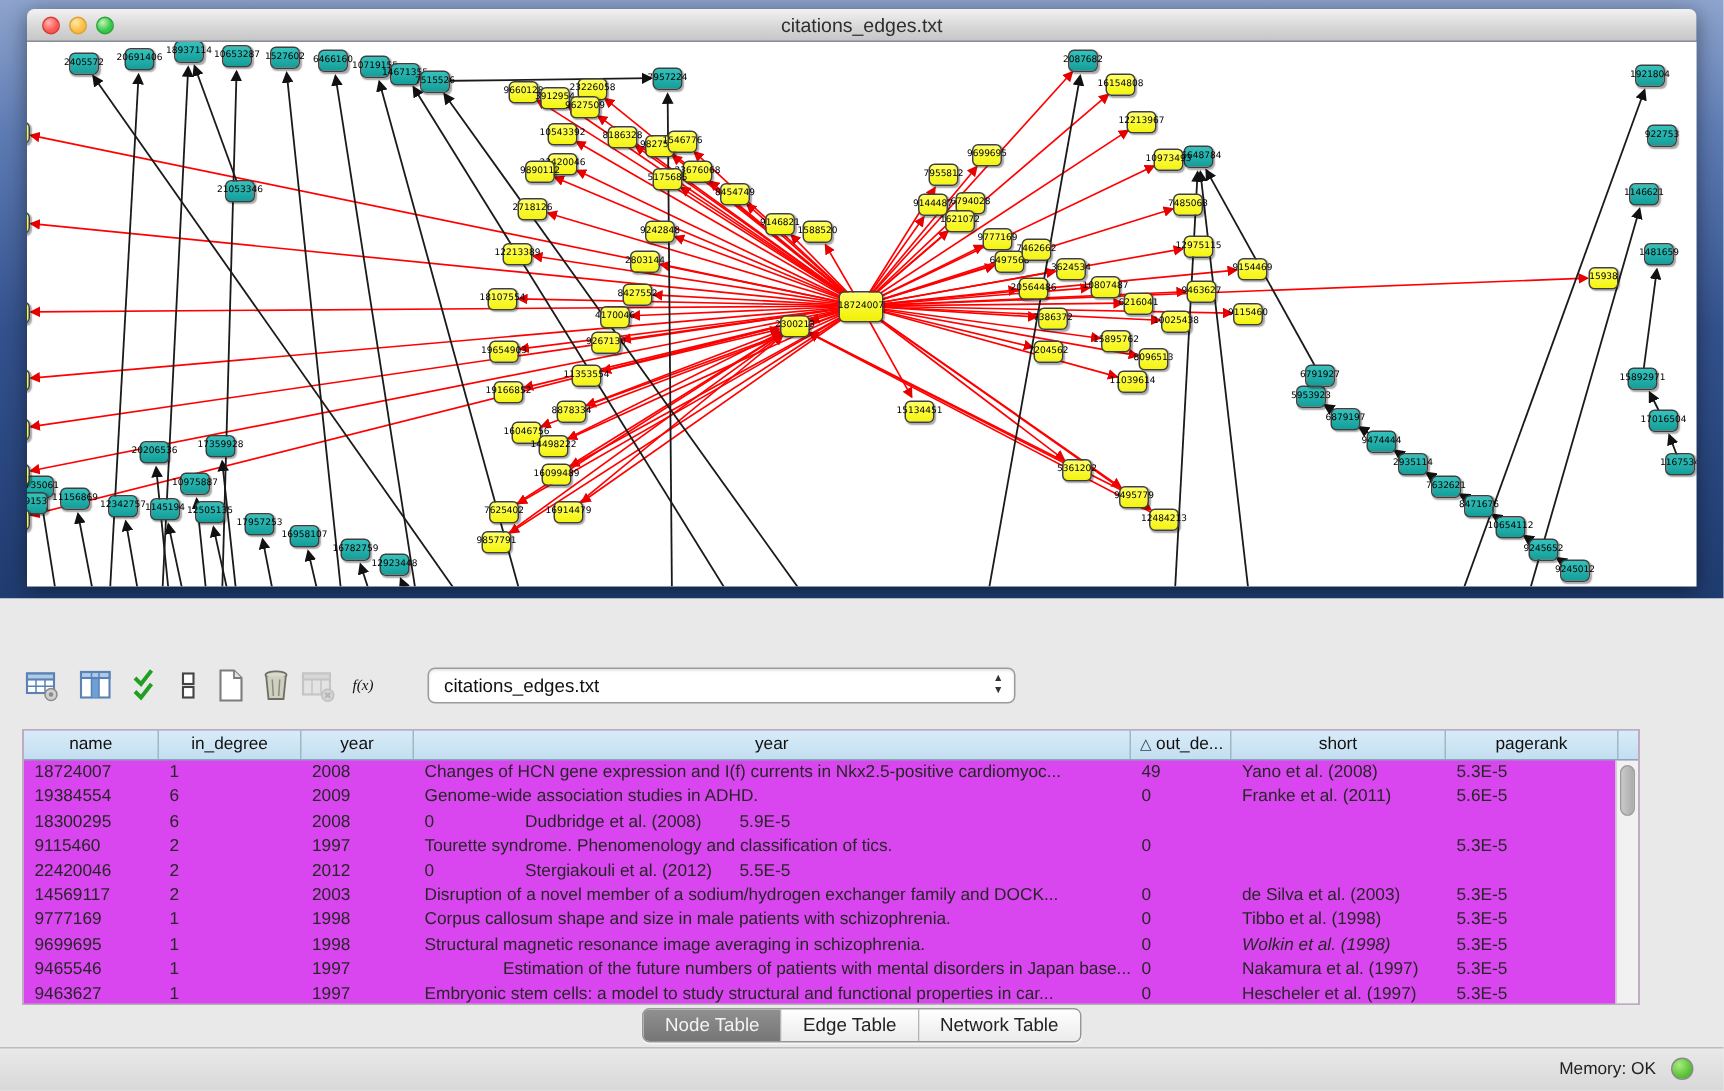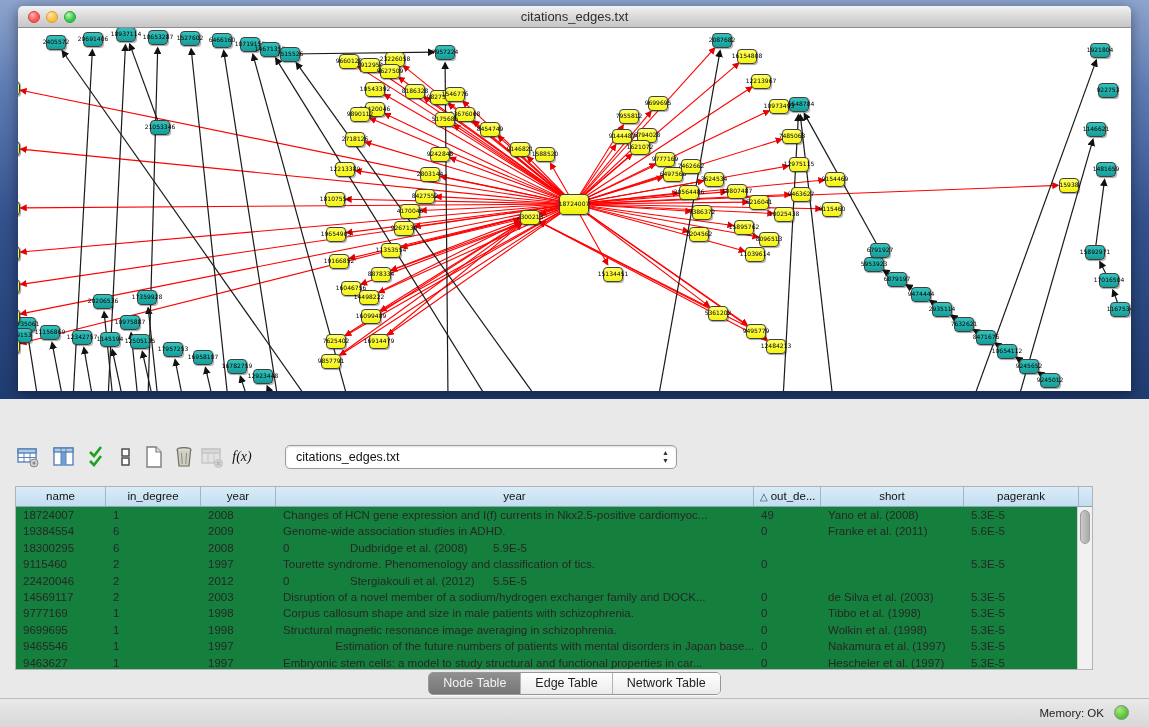--- a/index.html
+++ b/index.html
@@ -40,21 +40,21 @@
   .float-ic { position:absolute; right:38px; top:6px; width:16px; height:16px; }
   .close-ic { position:absolute; right:13px; top:5px; font-size:14px; font-weight:bold; color:#222; cursor:default; }
   .toolbar { position:absolute; left:0; top:40px; width:100%; height:38px; }
   .tb-ic { position:absolute; top:4px; width:28px; height:28px; display:flex; align-items:center; justify-content:center; }
   .combo { position:absolute; left:285px; top:6px; width:392px; height:24px; background:#ffffff;
            border:1px solid #9c9c9c; border-radius:5px; box-shadow:inset 0 1px 2px rgba(0,0,0,.12); }
   .combo-text { position:absolute; left:10px; top:4px; font-size:12.5px; color:#111; }
   .combo-arrows { position:absolute; right:7px; top:3px; font-size:7px; line-height:8px; color:#333; text-align:center; }
 
   .tablewrap { position:absolute; left:15px; top:87px; width:1078px; height:184px;
-               background:#15803d; border:1px solid #b3b3b3; }
+               background:#d946ef; border:1px solid #b3b3b3; }
   .thead { display:flex; height:20px; background:linear-gradient(180deg,#d8ecf8,#c3def0);
            border-bottom:1px solid #8aa5b8; }
   .th { font-size:11.5px; color:#111; text-align:center; line-height:19px; border-right:1px solid #9db7c8;
         overflow:hidden; white-space:nowrap; }
   .sortg { font-size:10px; margin-right:3px; color:#1d3d52; }
   .tr { display:flex; height:16.4px; }
   .td { font-size:11.5px; color:#262626; line-height:16px; padding-left:7px;
         overflow:hidden; white-space:nowrap; }
   .vscroll { position:absolute; right:0; top:20px; bottom:0; width:15px; background:#f1f1f1; border-left:1px solid #cfcfcf; }
   .vthumb { position:absolute; left:2px; top:3px; width:10px; height:34px; border-radius:5px;
@@ -625,21 +625,21 @@
     <span class="tb-ic" style="left:198px">
       <svg width="24" height="24" viewBox="0 0 24 24" opacity="0.45">
           <rect x="2" y="4" width="18" height="14" fill="#dcdcdc" stroke="#9a9a9a" stroke-width="1.4"></rect>
           <rect x="2" y="4" width="18" height="4" fill="#c4c4c4" stroke="#9a9a9a" stroke-width="1.4"></rect>
           <line x1="8" y1="8" x2="8" y2="18" stroke="#9a9a9a"></line>
           <line x1="14" y1="8" x2="14" y2="18" stroke="#9a9a9a"></line>
           <circle cx="18.5" cy="18.5" r="4" fill="#bdbdbd" stroke="#8d8d8d"></circle>
           <path d="M16.8 16.8 L20.2 20.2 M20.2 16.8 L16.8 20.2" stroke="#777" stroke-width="1.3"></path>
         </svg>
     </span>
-    <span class="tb-ic" style="left:228px; font-family:'Liberation Serif',serif; font-style:italic; font-size:14px; color:#111;">f(x)</span>
+    <span class="tb-ic" style="left:228px; font-family:'Liberation Serif',serif; font-style:italic; font-size:10px; color:#111;">f(x)</span>
     <div class="combo">
       <span class="combo-text">citations_edges.txt</span>
       <span class="combo-arrows">▲<br>▼</span>
     </div>
   </div>
 
   <div class="tablewrap">
     <div class="thead" id="thead">
         <div class="th" style="width: 90px;">name</div>
         <div class="th" style="width: 95px;">in_degree</div>
@@ -710,21 +710,21 @@
           <div class="td" style="width: 67px;">0</div>
           <div class="td" style="width: 143px;">Tibbo et al. (1998)</div>
           <div class="td" style="width: 115px;">5.3E-5</div>
         </div>
         <div class="tr">
           <div class="td" style="width: 90px;">9699695</div>
           <div class="td" style="width: 95px;">1</div>
           <div class="td" style="width: 75px;">1998</div>
           <div class="td" style="width: 478px;">Structural magnetic resonance image averaging in schizophrenia.</div>
           <div class="td" style="width: 67px;">0</div>
-          <div class="td" style="width: 143px;">Wolkin et al. (1998)</div>
+          <div class="td" style="width: 143px; font-style: italic;">Wolkin et al. (1998)</div>
           <div class="td" style="width: 115px;">5.3E-5</div>
         </div>
         <div class="tr">
           <div class="td" style="width: 90px;">9465546</div>
           <div class="td" style="width: 95px;">1</div>
           <div class="td" style="width: 75px;">1997</div>
           <div class="td" style="width: 478px; text-align: right;">Estimation of the future numbers of patients with mental disorders in Japan base...</div>
           <div class="td" style="width: 67px;">0</div>
           <div class="td" style="width: 143px;">Nakamura et al. (1997)</div>
           <div class="td" style="width: 115px;">5.3E-5</div>

